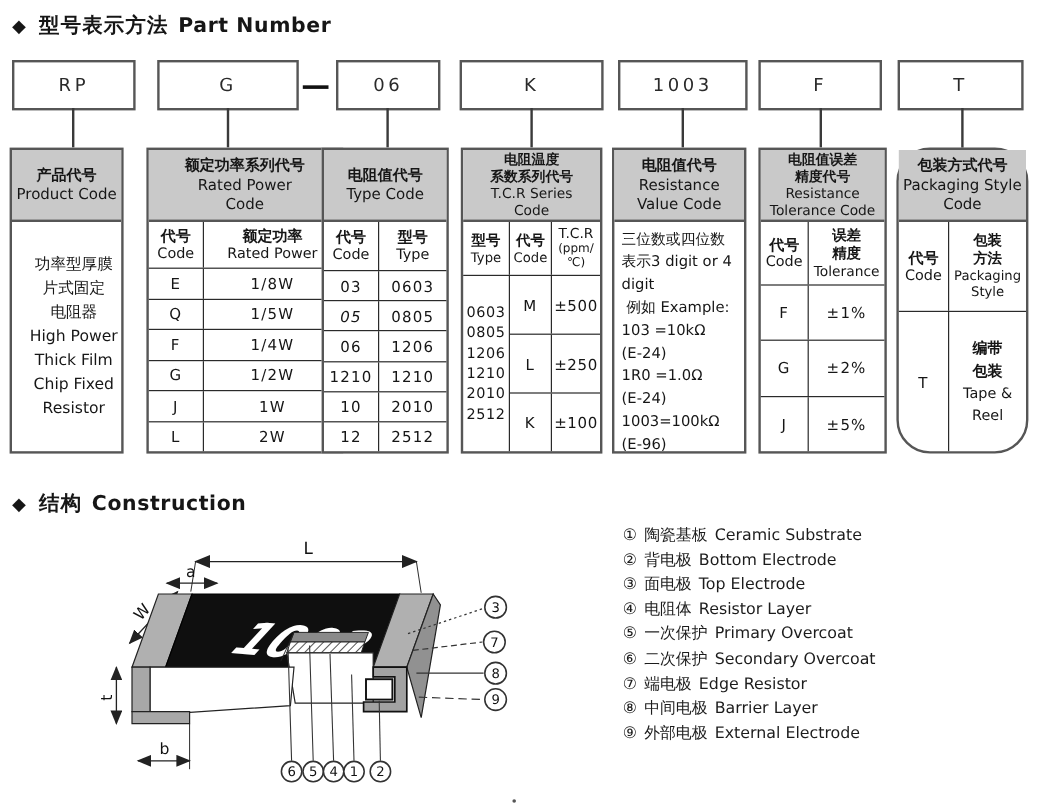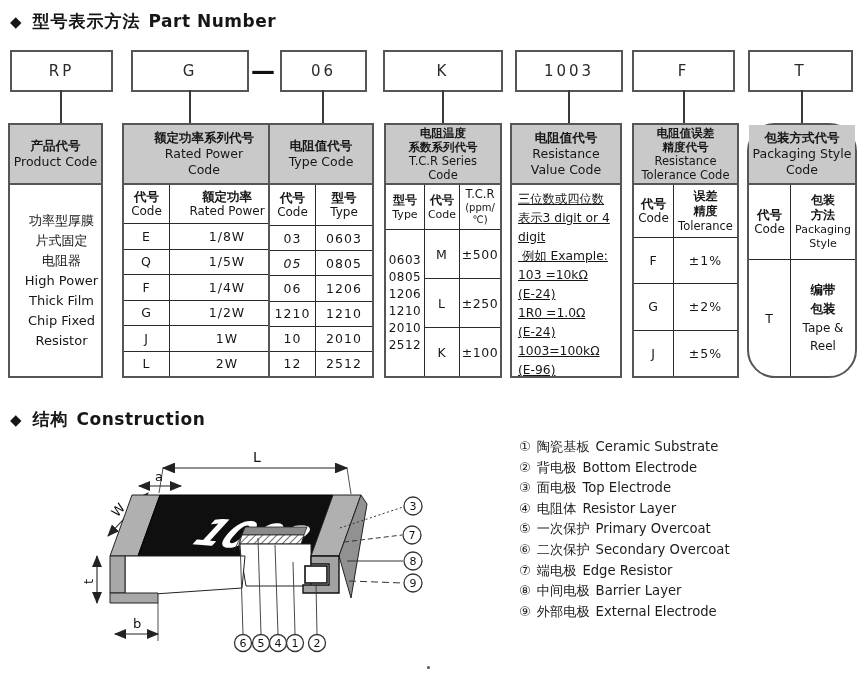--- a/index.html
+++ b/index.html
@@ -37,21 +37,21 @@
     text-align:center; font-size:12px; line-height:1.25;
   }
   .subcell .zh { font-weight:bold; font-size:12.5px; }
   .vline { border-right:1.5px solid #2a2a2a; }
   .rows { flex:1; display:flex; flex-direction:column; }
   .trow { flex:1; display:flex; border-bottom:1.5px solid #2a2a2a; }
   .trow:last-child { border-bottom:none; }
   .tcell { display:flex; align-items:center; justify-content:center; font-size:12.5px; letter-spacing:1px; }
   .body-lines { flex:1; display:flex; flex-direction:column; align-items:center; justify-content:center; text-align:center;padding-left:12px; }
   .body-lines .ln { line-height:20px; font-size:13px; }
-  .rv-body { flex:1; padding:5px 4px 0 6px;text-decoration:underline; }
+  .rv-body { flex:1; padding:5px 4px 0 6px; }
   .rv-body .ln { font-size:12.3px; line-height:19px; white-space:pre; }
   .stack { display:flex; flex-direction:column; align-items:center; justify-content:center; }
   .stack .ln { font-size:12px; line-height:17px; letter-spacing:0.5px; }
 
   .legend { position:absolute; left:519px; top:437px; }
   .legend-item { font-size:13.2px; line-height:20.6px; white-space:nowrap; color:#1c1c1c; }
   .legend-item .num { margin-right:6px; }
   .legend-item .en { margin-left:6px; }
 
   #diagram { position:absolute; left:55px; top:438px; }

